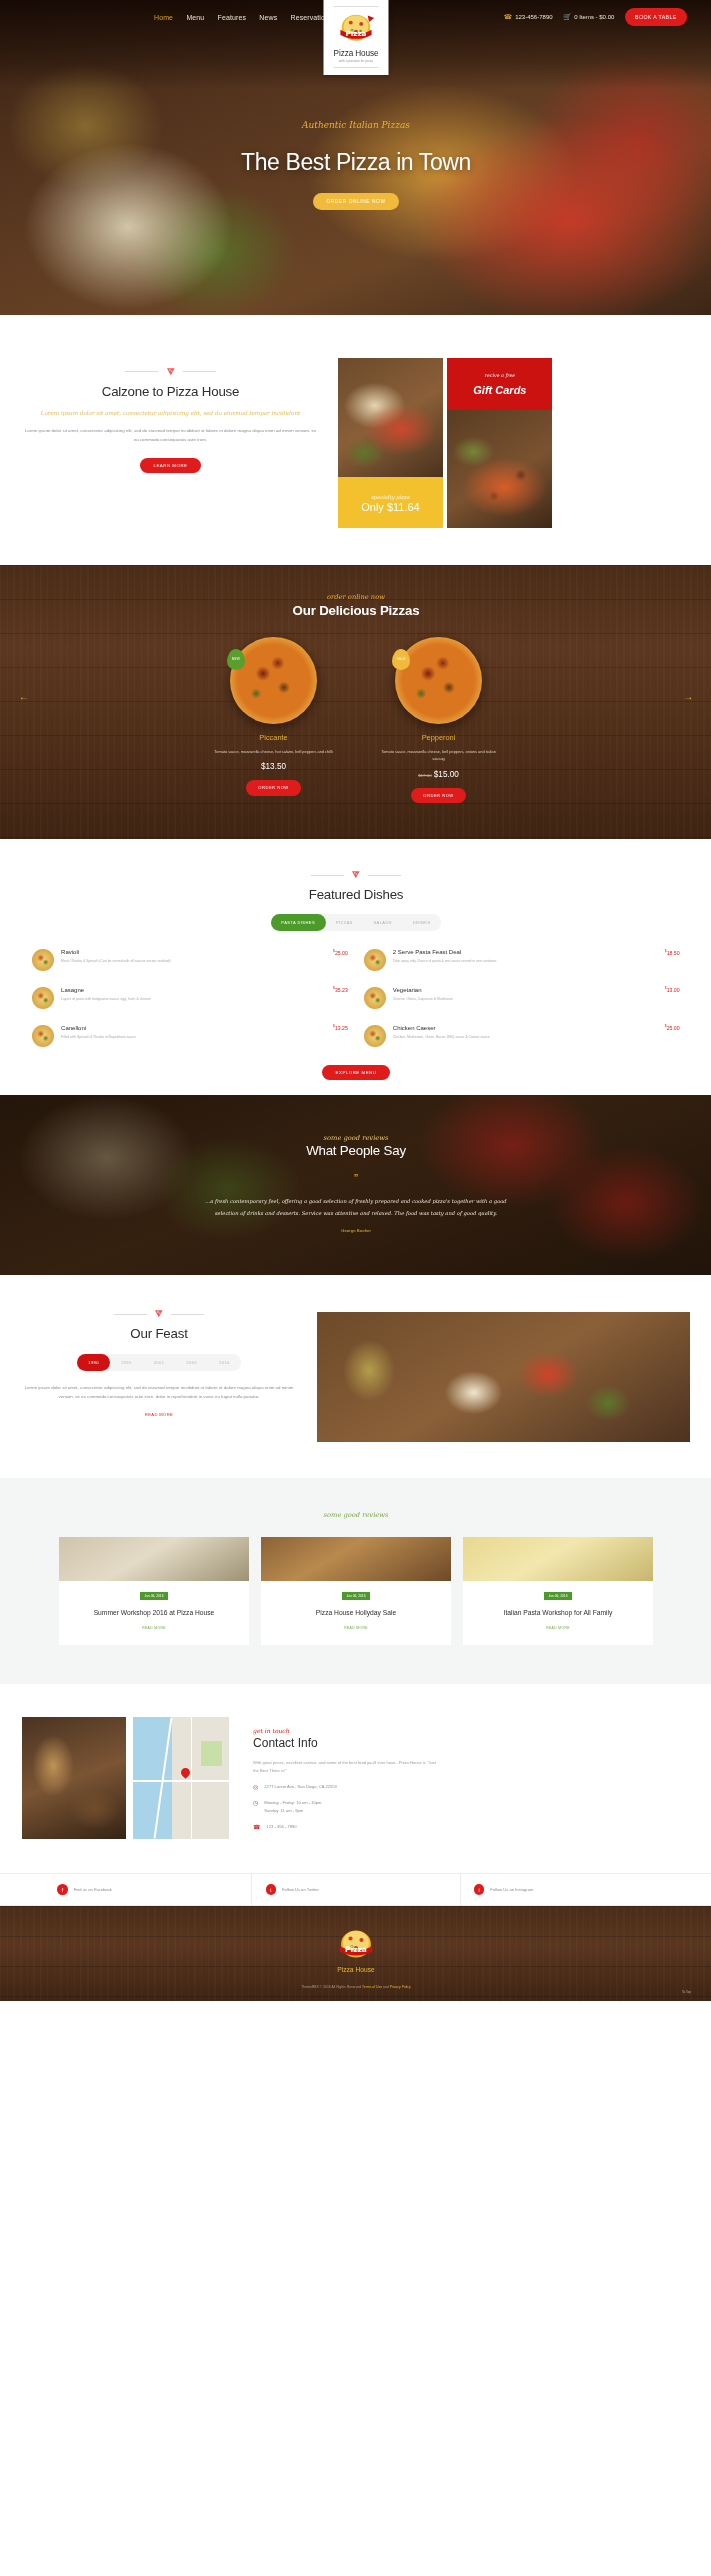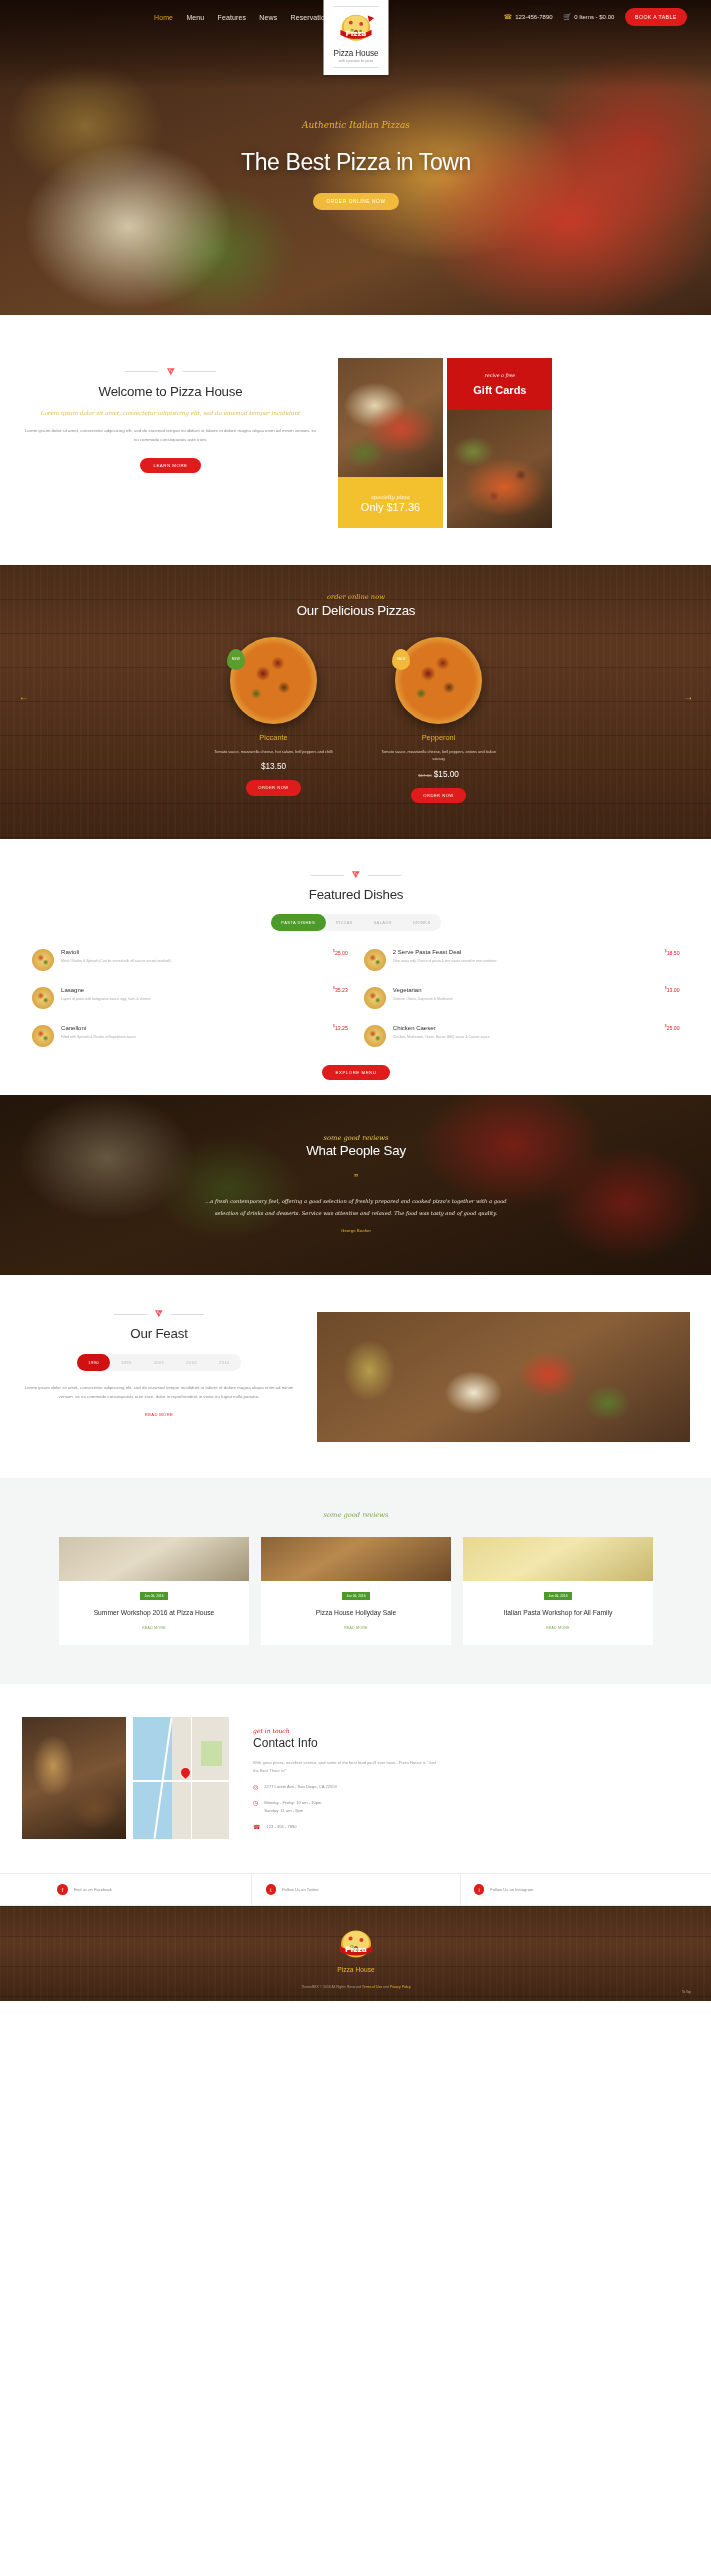--- a/index.html
+++ b/index.html
@@ -106,40 +106,40 @@
     background:#f4c12e; height:52px; display:flex; flex-direction:column;
     align-items:center; justify-content:center; color:#fff;
   }
   .promo-yellow .k { font-size:5.2px; opacity:.95; }
   .promo-yellow .v { font-size:11px; margin-top:0.7px; }
   .promo-red {
     background:#cc1111; height:52px; display:flex; flex-direction:column;
     align-items:center; justify-content:center; color:#fff;
   }
   .promo-red .k { font-size:4.8px; }
-  .promo-red .v { font-size:11px; margin-top:6px; font-weight:bold; }
+  .promo-red .v { font-size:11px; margin-top:6px; font-weight:bold;font-style:italic; }
   .promo-img.b {
     background:
       radial-gradient(ellipse 59px 41px at 55% 65%, rgba(225,95,40,.9), transparent 72%),
       radial-gradient(circle 6px at 70% 55%, #1a1a1a, transparent),
       radial-gradient(circle 5.2px at 45% 72%, #1a1a1a, transparent),
       radial-gradient(ellipse 30px 22px at 25% 35%, rgba(120,150,60,.8), transparent 70%),
       linear-gradient(150deg,#5a3c22,#7a5230 55%,#3d2816);
   }
 
   
   .wood {
     padding:28px 22px 36px; color:#fff; position:relative;
     background:
       repeating-linear-gradient(180deg, rgba(0,0,0,.16) 0 0.7px, transparent 0.7px 34px),
       repeating-linear-gradient(90deg, rgba(255,255,255,.025) 0 1.5px, transparent 1.5px 6.7px),
       linear-gradient(180deg,#4a2c18,#5c3720 30%,#4e2e19 65%,#3f2413);
   }
   .wood .sec-kicker { color:#e8b430; }
-  .wood .sec-title { color:#fff; margin-top:1.5px; }
+  .wood .sec-title { color:#fff; margin-top:1.5px;font-weight:bold; }
   .pizzas { display:flex; justify-content:center; gap:24px; margin-top:19px; }
   .pz { width:141px; text-align:center; position:relative; }
   .pz-imgwrap { position:relative; width:87px; height:87px; margin:0 auto; }
   .pz-img {
     width:87px; height:87px; border-radius:50%;
     background:
       radial-gradient(circle 7.4px at 38% 42%, #7c1f12, transparent),
       radial-gradient(circle 6px at 62% 58%, #5e3a12, transparent),
       radial-gradient(circle 6.7px at 55% 30%, #8a2a14, transparent),
       radial-gradient(circle 5.2px at 30% 65%, #4a6b20, transparent),
@@ -387,32 +387,32 @@
   <div class="welcome-left">
     <div class="divider">
       <span class="line"></span>
       <svg class="slice" viewBox="0 0 20 18">
         <path d="M2 2 L18 2 L10 17 Z" fill="#f05a5a"></path>
         <circle cx="8" cy="6" r="1.5" fill="#fff"></circle>
         <circle cx="12" cy="8" r="1.3" fill="#fff"></circle>
       </svg>
       <span class="line"></span>
     </div>
-    <h2 class="sec-title">Welcome to Pizza House</h2>
+    <h2 class="sec-title">Calzone to Pizza House</h2>
     <p class="welcome-gold script">Lorem ipsum dolor sit amet, consectetur adipisicing elit, sed do eiusmod tempor incididunt</p>
     <p class="welcome-body">Lorem ipsum dolor sit amet, consectetur adipisicing elit, sed do eiusmod tempor incididunt ut labore et dolore magna aliqua enim ad minim veniam.  ex ea commodo consequatuis aute irure.</p>
     <button class="btn-red">LEARN MORE</button>
   </div>
 
   <div class="promos">
     <div class="promo">
       <div class="promo-img"></div>
       <div class="promo-yellow">
         <span class="k script">specialty pizza</span>
-        <span class="v">Only $17.36</span>
+        <span class="v">Only $11.64</span>
       </div>
     </div>
     <div class="promo">
       <div class="promo-red">
         <span class="k script">recive a free</span>
         <span class="v">Gift Cards</span>
       </div>
       <div class="promo-img b"></div>
     </div>
   </div>

